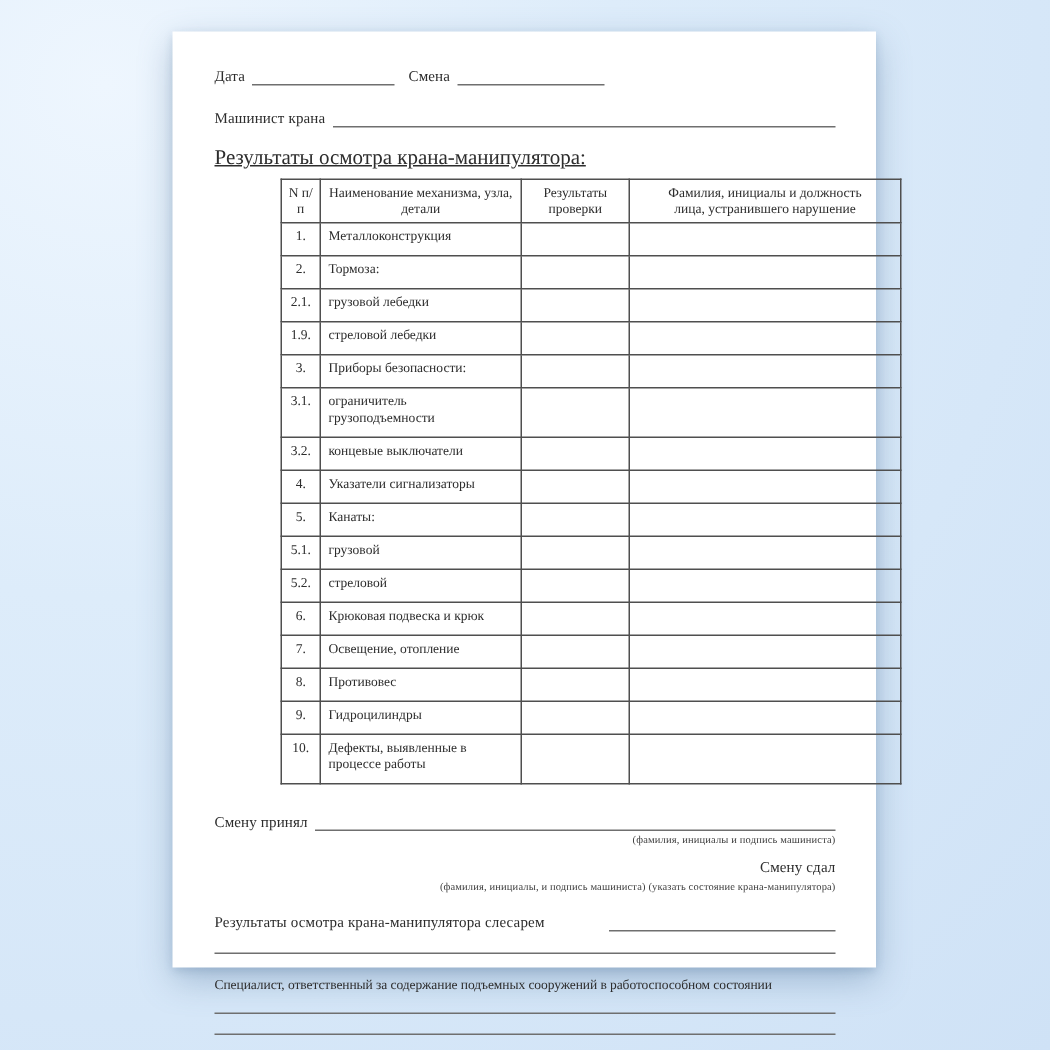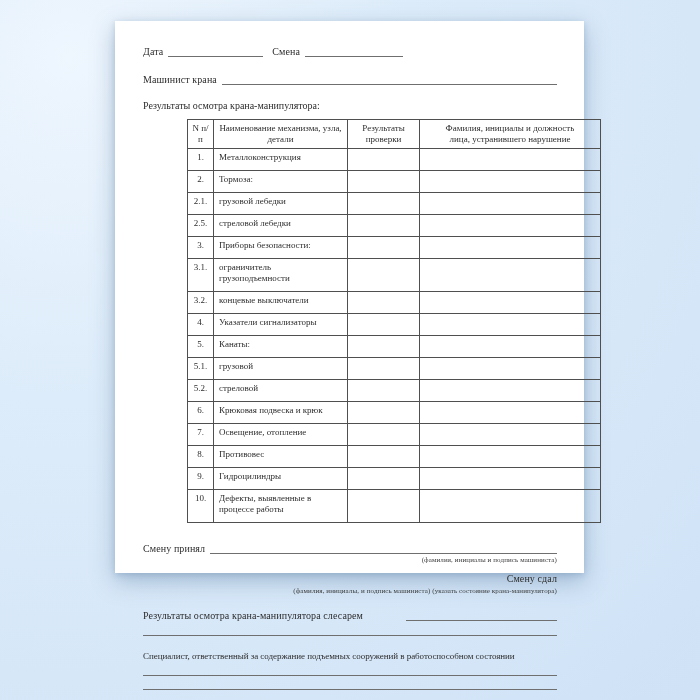--- a/index.html
+++ b/index.html
@@ -9,21 +9,21 @@
     color: #2d2d2d;
   }
   .stage {
     position: relative;
     width: 700px; height: 700px;
     background: radial-gradient(circle at 10% 8%, #eef6fe 0%, #ddecfa 38%, #cfe2f6 100%);
   }
   .paper {
     position: absolute;
     left: 115px; top: 21px;
-    width: 469px; height: 552px;
+    width: 469px; height: 624px;
     background: #ffffff;
     box-shadow: 0 8px 22px rgba(96,128,164,0.45), 0 2px 6px rgba(96,128,164,0.30);
     padding: 24px 27px 0 28px;
   }
   .line-row {
     display: flex;
     align-items: flex-end;
     height: 13px;
     font-size: 10px;
     line-height: 12px;
@@ -33,21 +33,21 @@
   .fill {
     border-bottom: 1px solid #6f6f6f;
     height: 2px;
     margin-left: 5px;
     margin-bottom: 1px;
   }
   .fill.grow { flex: 1 1 auto; }
   .fill.w95  { width: 95px; }
   .fill.w98  { width: 98px; }
   .mt15 { margin-top: 15px; }
-  .section-label { font-size: 10px; line-height: 12px; margin-top: 14px; }
+  .section-label { font-size: 14px; line-height: 12px; margin-top: 14px; text-decoration: underline; }
 
   table.insp {
     width: 100%;
     border-collapse: collapse;
     margin-top: 7px;
     font-size: 9px;
     line-height: 11px;
     margin-left: 44px;
   }
   table.insp th, table.insp td {
@@ -138,21 +138,21 @@
             <td class="c-result"></td>
             <td class="c-person"></td>
           </tr>
           <tr>
             <td class="c-num">2.1.</td>
             <td class="c-name">грузовой лебедки</td>
             <td class="c-result"></td>
             <td class="c-person"></td>
           </tr>
           <tr>
-            <td class="c-num">2.5.</td>
+            <td class="c-num">1.9.</td>
             <td class="c-name">стреловой лебедки</td>
             <td class="c-result"></td>
             <td class="c-person"></td>
           </tr>
           <tr>
             <td class="c-num">3.</td>
             <td class="c-name">Приборы безопасности:</td>
             <td class="c-result"></td>
             <td class="c-person"></td>
           </tr>

